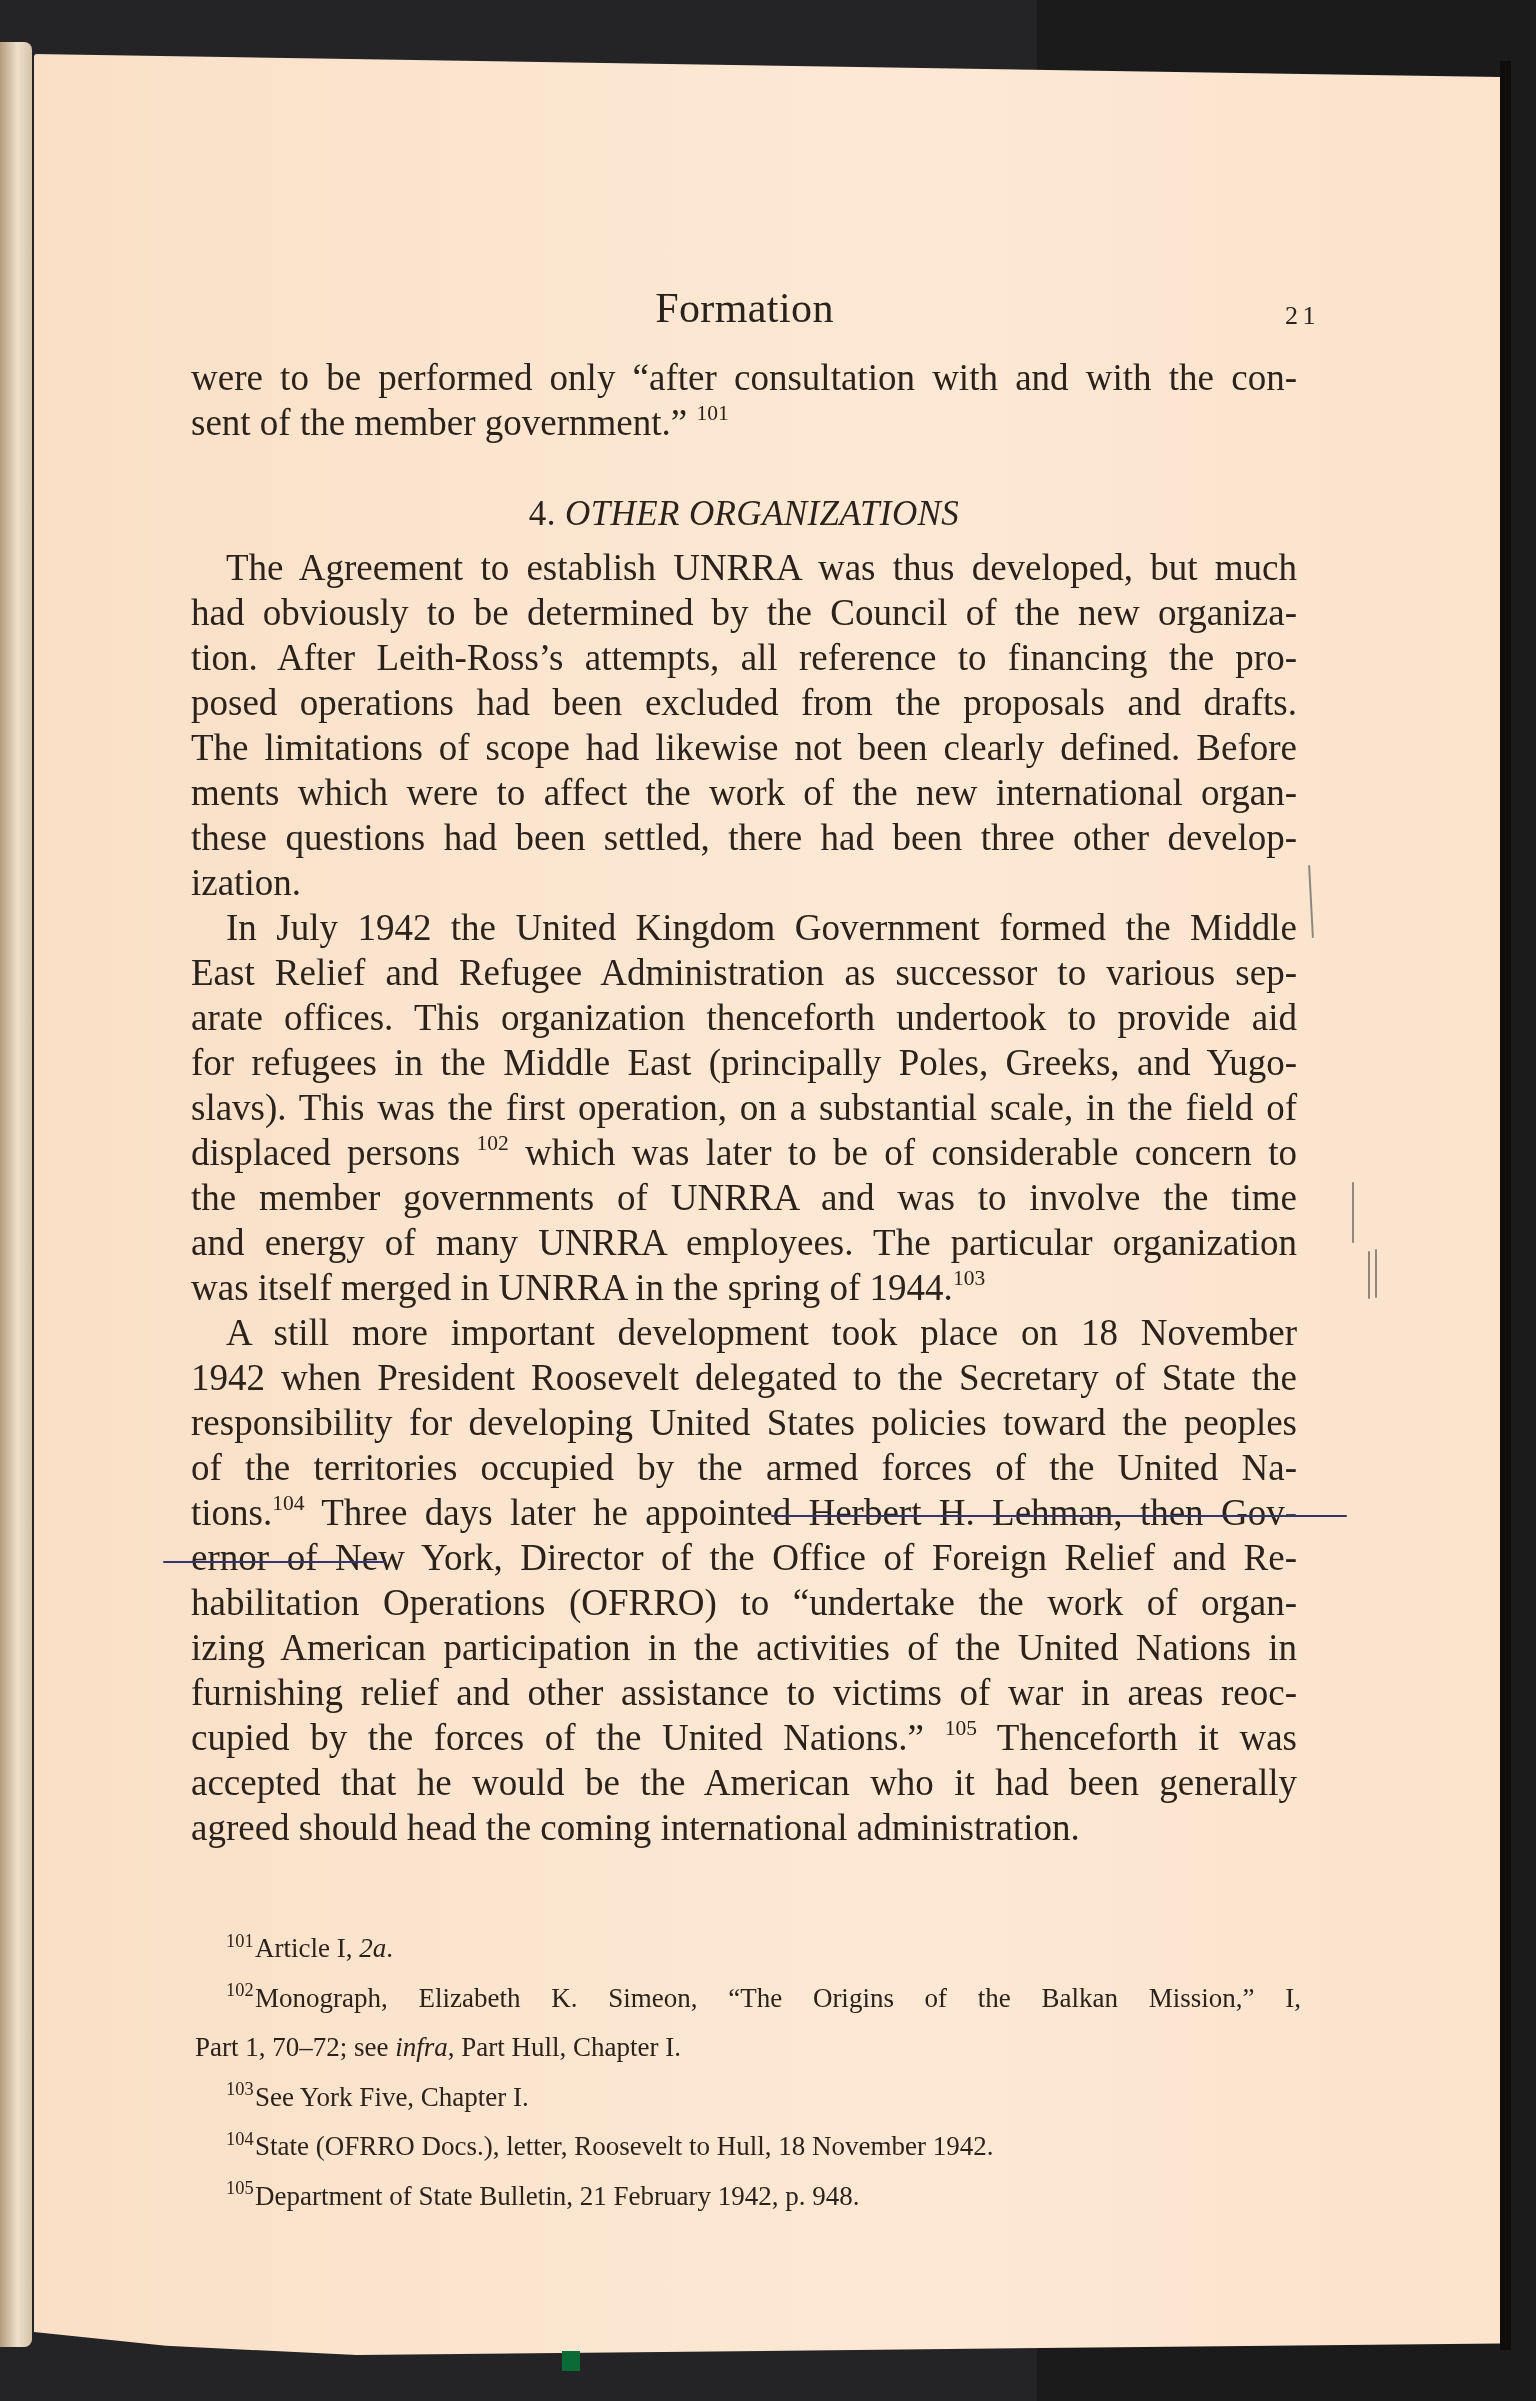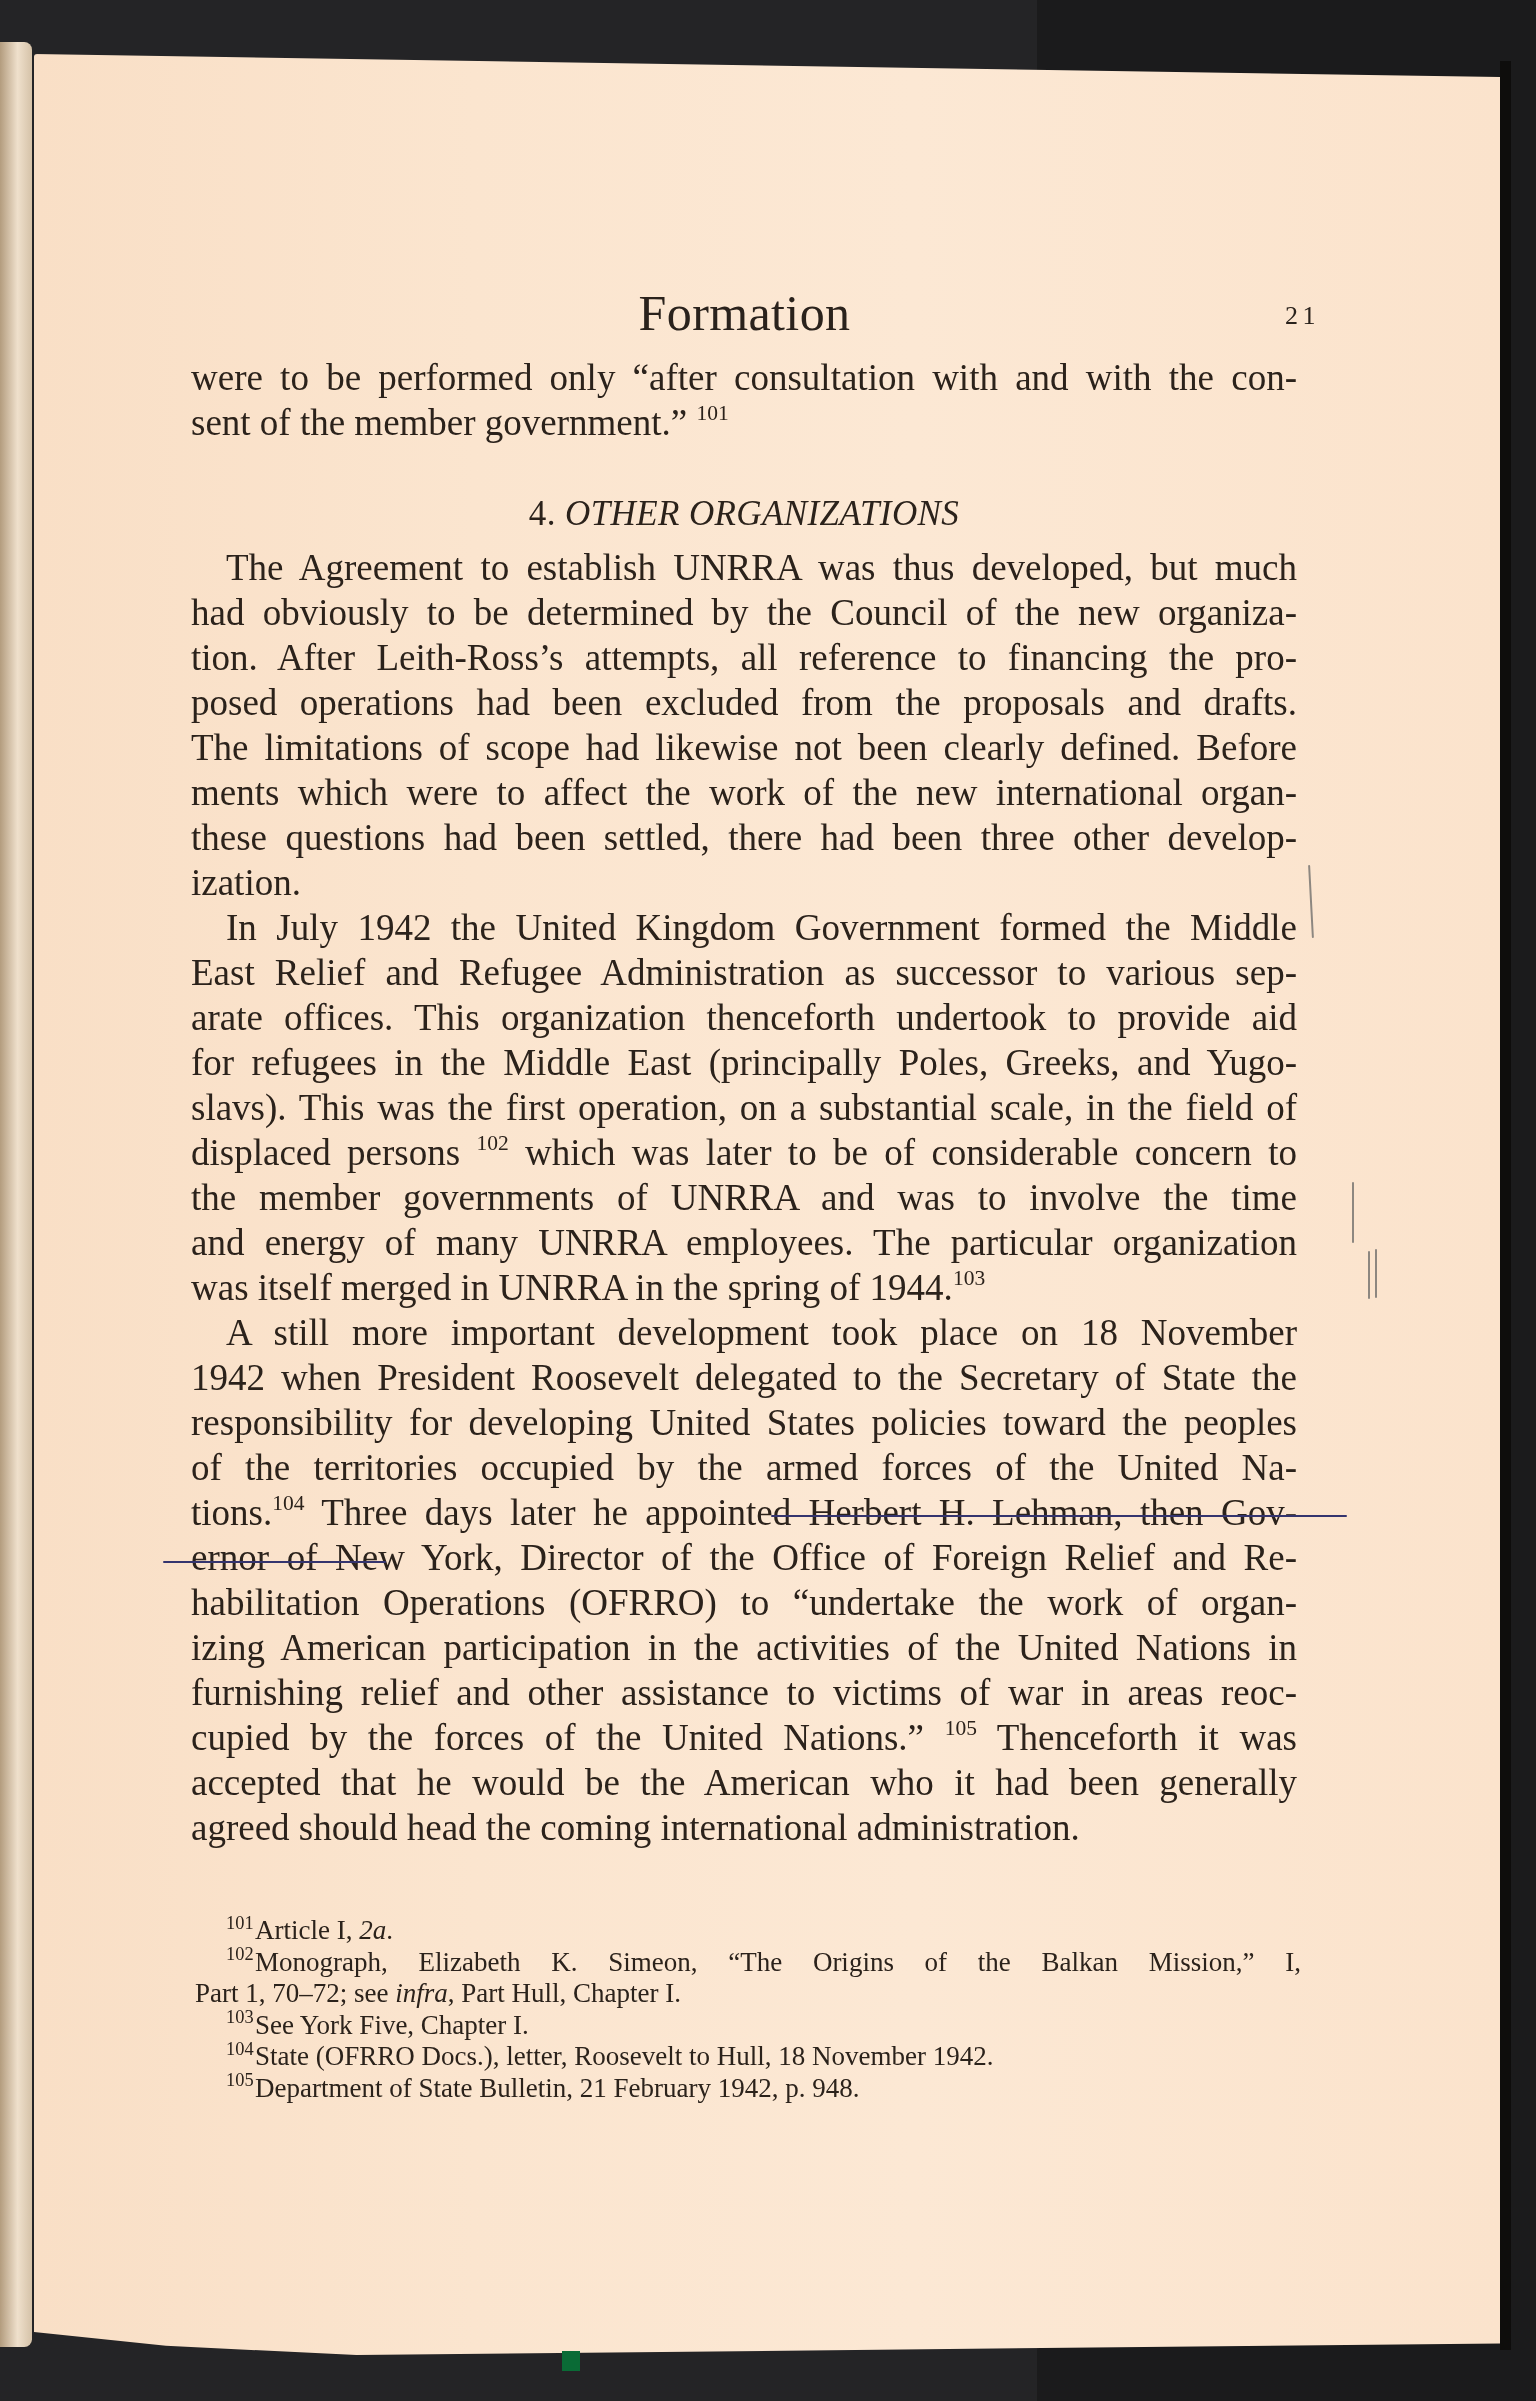--- a/index.html
+++ b/index.html
@@ -20,21 +20,21 @@
       background: #0e0d0c;
     }
     .page {
       position: absolute; left: 34px; top: 54px; width: 1466px; height: 2301px;
       background: linear-gradient(90deg, #f9dfc6 0%, #fbe5cf 30%, #fce8d4 60%, #fbe3cc 100%);
       border-radius: 3.1px 4.6px 3.1px 3.1px;
       clip-path: polygon(0 0, 100% 1%, 100% 99.5%, 22% 100%, 9% 99.6%, 0 99%);
     }
     .running-head {
       position: absolute; left: 0; top: 230px; width: 1421px; text-align: center;
-      font-size: 50px; color: #2a221c; letter-spacing: 0.4px;
+      font-size: 42px; color: #2a221c; letter-spacing: 0.4px;
     }
     .page-number {
       position: absolute; left: 1251px; top: 247px; font-size: 26px; color: #2a221c; letter-spacing: 4.6px;
     }
     .body-text {
       position: absolute; left: 157px; top: 301px; width: 1106px;
       font-size: 37px; line-height: 45px; color: #2b221b;
     }
     .line { display: block; white-space: nowrap; text-align: justify; text-align-last: justify; height: 45px; }
     .line.last { text-align-last: left; }
@@ -45,21 +45,21 @@
     }
     .heading .num { font-style: normal; }
     sup { font-size: 21.5px; line-height: 0; vertical-align: 0.7em; }
     .underline-ink {
       position: absolute; height: 2.3px; background: #34346e; border-radius: 1.5px;
     }
     .footnotes {
       position: absolute; left: 161px; top: 1861px; width: 1106px;
       font-size: 27px; line-height: 31.5px; color: #2b221b;
     }
-    .fn { display: block; white-space: nowrap; padding-left: 31px; }
+    .fn { display: block; white-space: nowrap; padding-left: 31px; margin-top: 18px; }
     .fn.cont { padding-left: 0; }
     .fn.just { text-align: justify; text-align-last: justify; }
     .fn sup { font-size: 18.4px; vertical-align: 0.55em; margin-right: 1.5px; }
     .pencil { position: absolute; width: 2.3px; background: #8d8780; border-radius: 1.5px; }
     .green-mark { position: absolute; left: 562px; top: 2351px; width: 18.4px; height: 20px; background: #0a6b36; }
   </style>
 </head>
 <body>
 
 <div class="bg-right"></div>

